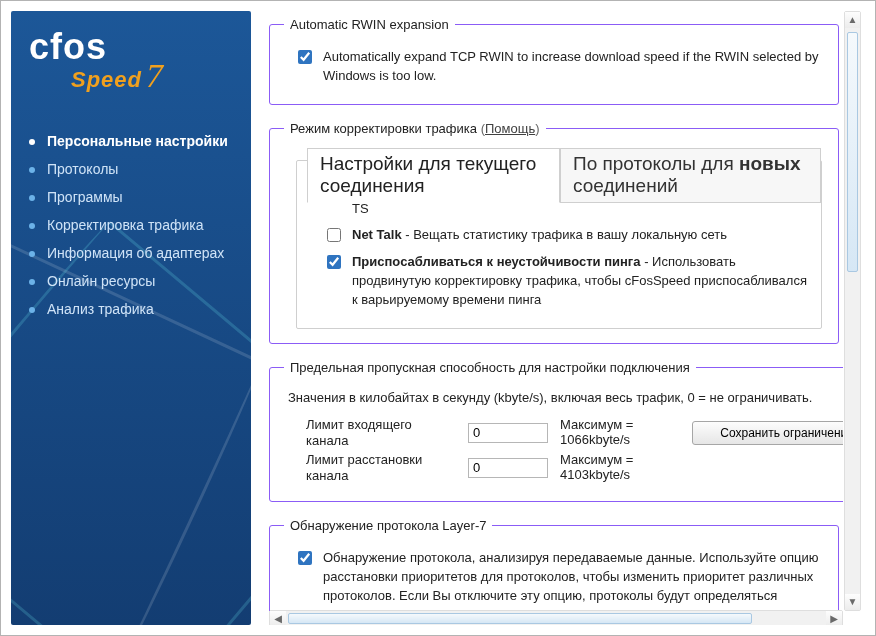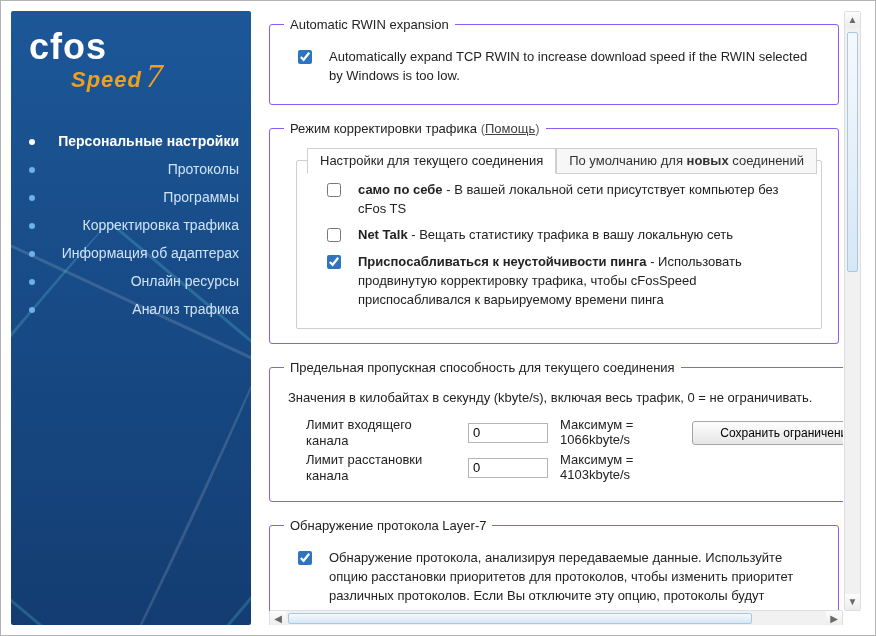--- a/index.html
+++ b/index.html
@@ -10,44 +10,44 @@
   .sidebar { width: 240px; height: 100%; background: linear-gradient(180deg,#1c5798 0%, #133d72 100%); color: #fff; position: relative; overflow: hidden; border-radius: 2px; }
   .sidebar::before, .sidebar::after {
     content: ""; position: absolute; width: 350px; height: 350px; border: 3px solid rgba(255,255,255,0.14); border-radius: 10px/380px; transform: rotate(25deg);
   }
   .sidebar::before { left: -160px; top: 260px; }
   .sidebar::after { left: -60px; top: 280px; border-color: rgba(120,255,255,0.18); transform: rotate(40deg); }
   .logo { padding: 20px 18px 26px 18px; position: relative; z-index: 2; }
   .logo .brand { font-size: 36px; font-weight: 700; color: #fff; letter-spacing: 1px; line-height: 0.9; }
   .logo .sub { font-style: italic; font-weight: 700; color: #f0a01e; font-size: 22px; margin-left: 42px; margin-top: -6px; letter-spacing: 1px; }
   .logo .sub .seven { font-size: 34px; color: #f0a01e; font-weight: 400; font-family: "Segoe Script", cursive; margin-left: 4px; }
-  .nav { list-style: none; margin: 0; padding: 6px 0 0 0; position: relative; z-index: 2; text-align: right; }
+  .nav { list-style: none; margin: 0; padding: 6px 0 0 0; position: relative; z-index: 2; }
   .nav li { padding: 6px 12px 6px 36px; font-size: 14px; color: #cfe3f7; cursor: pointer; position: relative; white-space: nowrap; }
   .nav li.active { font-weight: 700; color: #fff; }
   .nav li::before { content: ""; width: 6px; height: 6px; border-radius: 50%; background: #6cb2e8; position: absolute; left: 18px; top: 12px; }
   .nav li.active::before { background: #fff; }
 
   
   .main { flex: 1; position: relative; padding: 8px 6px 8px 20px; overflow: hidden; }
   .content { position: absolute; top: 0; left: 18px; right: 22px; bottom: 14px; overflow: hidden; padding-right: 4px; }
 
   fieldset.grp { border: 1px solid #8b5cf6; border-radius: 3px; margin: 6px 0 16px 0; padding: 12px 14px 14px 14px; }
   fieldset.grp > legend { padding: 0 6px; color: #222; font-size: 13px; }
   legend a { color: #404040; text-decoration: underline; }
   .legend-parens { color: #666; }
 
-  .cb-row { display: flex; align-items: flex-start; gap: 14px; margin: 4px 0 4px 10px; line-height: 1.45; }
+  .cb-row { display: flex; align-items: flex-start; gap: 8px; margin: 4px 0 4px 10px; line-height: 1.45; }
   .cb-row input[type=checkbox] { margin-top: 2px; accent-color: #2f74c0; width: 14px; height: 14px; }
   .cb-row .txt { flex: 1; }
   .cb-row .txt b { font-weight: 700; }
 
   
   .tabs-wrap { margin: 2px 2px 0 12px; border: 1px solid #cfcfcf; border-radius: 2px; padding: 12px 12px 14px 12px; position: relative; }
   .tabs-bar { position: absolute; top: -14px; left: 10px; display: flex; gap: 0; }
-  .tab { border: 1px solid #cfcfcf; background: #fff; font-size: 13px; padding: 4px 12px 5px; border-bottom: 1px solid #fff; cursor: pointer; position: relative; bottom: -1px; }
+  .tab { border: 1px solid #cfcfcf; background: #fff; font-size: 19px; padding: 4px 12px 5px; border-bottom: 1px solid #fff; cursor: pointer; position: relative; bottom: -1px; }
   .tab.inactive { background: #f7f7f7; border-bottom: 1px solid #cfcfcf; color: #333; }
   .tab.inactive b { font-weight: 700; }
   .tabs-wrap .cb-row { margin-left: 14px; margin-top: 8px; }
 
   .note { font-size: 13px; color: #222; margin: 2px 2px 10px 4px; line-height: 1.4; }
 
   .limit-row { display: flex; align-items: center; gap: 12px; margin: 4px 0 4px 22px; }
   .limit-row .lbl { width: 150px; font-size: 13px; line-height: 1.2; }
   .limit-row input[type=text] { width: 80px; height: 20px; font-size: 13px; padding: 1px 4px; border: 1px solid #b6b6b6; }
   .limit-row .max { width: 120px; font-size: 13px; line-height: 1.15; }
@@ -105,41 +105,41 @@
           <legend>
             <span>Режим корректировки трафика</span>
             <span class="legend-parens"> (</span><a href="#">Помощь</a><span class="legend-parens">)</span>
           </legend>
 
           <div style="height:10px"></div>
           <div class="tabs-wrap">
             <div class="tabs-bar">
               <div class="tab"><span>Настройки для текущего соединения</span></div>
               <div class="tab inactive">
-                <span>По умолчанию для </span><b>новых</b><span> соединений</span>
+                <span>По протоколы для </span><b>новых</b><span> соединений</span>
               </div>
             </div>
 
             <div class="cb-row">
               <input type="checkbox" style="">
               <div class="txt"><b>само по себе</b><span> - В вашей локальной сети присутствует компьютер без cFos TS</span></div>
             </div>
             <div class="cb-row">
               <input type="checkbox" style="">
               <div class="txt"><b>Net Talk</b><span> - Вещать статистику трафика в вашу локальную сеть</span></div>
             </div>
             <div class="cb-row">
               <input type="checkbox" checked="" style="">
               <div class="txt"><b>Приспосабливаться к неустойчивости пинга</b><span> - Использовать продвинутую корректировку трафика, чтобы cFosSpeed приспосабливался к варьируемому времени пинга</span></div>
             </div>
           </div>
         </fieldset>
 
         <fieldset class="grp">
-          <legend>Предельная пропускная способность для текущего соединения</legend>
+          <legend>Предельная пропускная способность для настройки подключения</legend>
           <div class="note">Значения в килобайтах в секунду (kbyte/s), включая весь трафик, 0 = не ограничивать.</div>
 
           <div class="limit-row">
             <div class="lbl">Лимит входящего канала</div>
             <input type="text" value="0" style="">
             <div class="max">
               <span>Максимум =</span><br>
               <span>1066kbyte/s</span>
             </div>
             <button class="save-btn">Сохранить ограничения</button>

